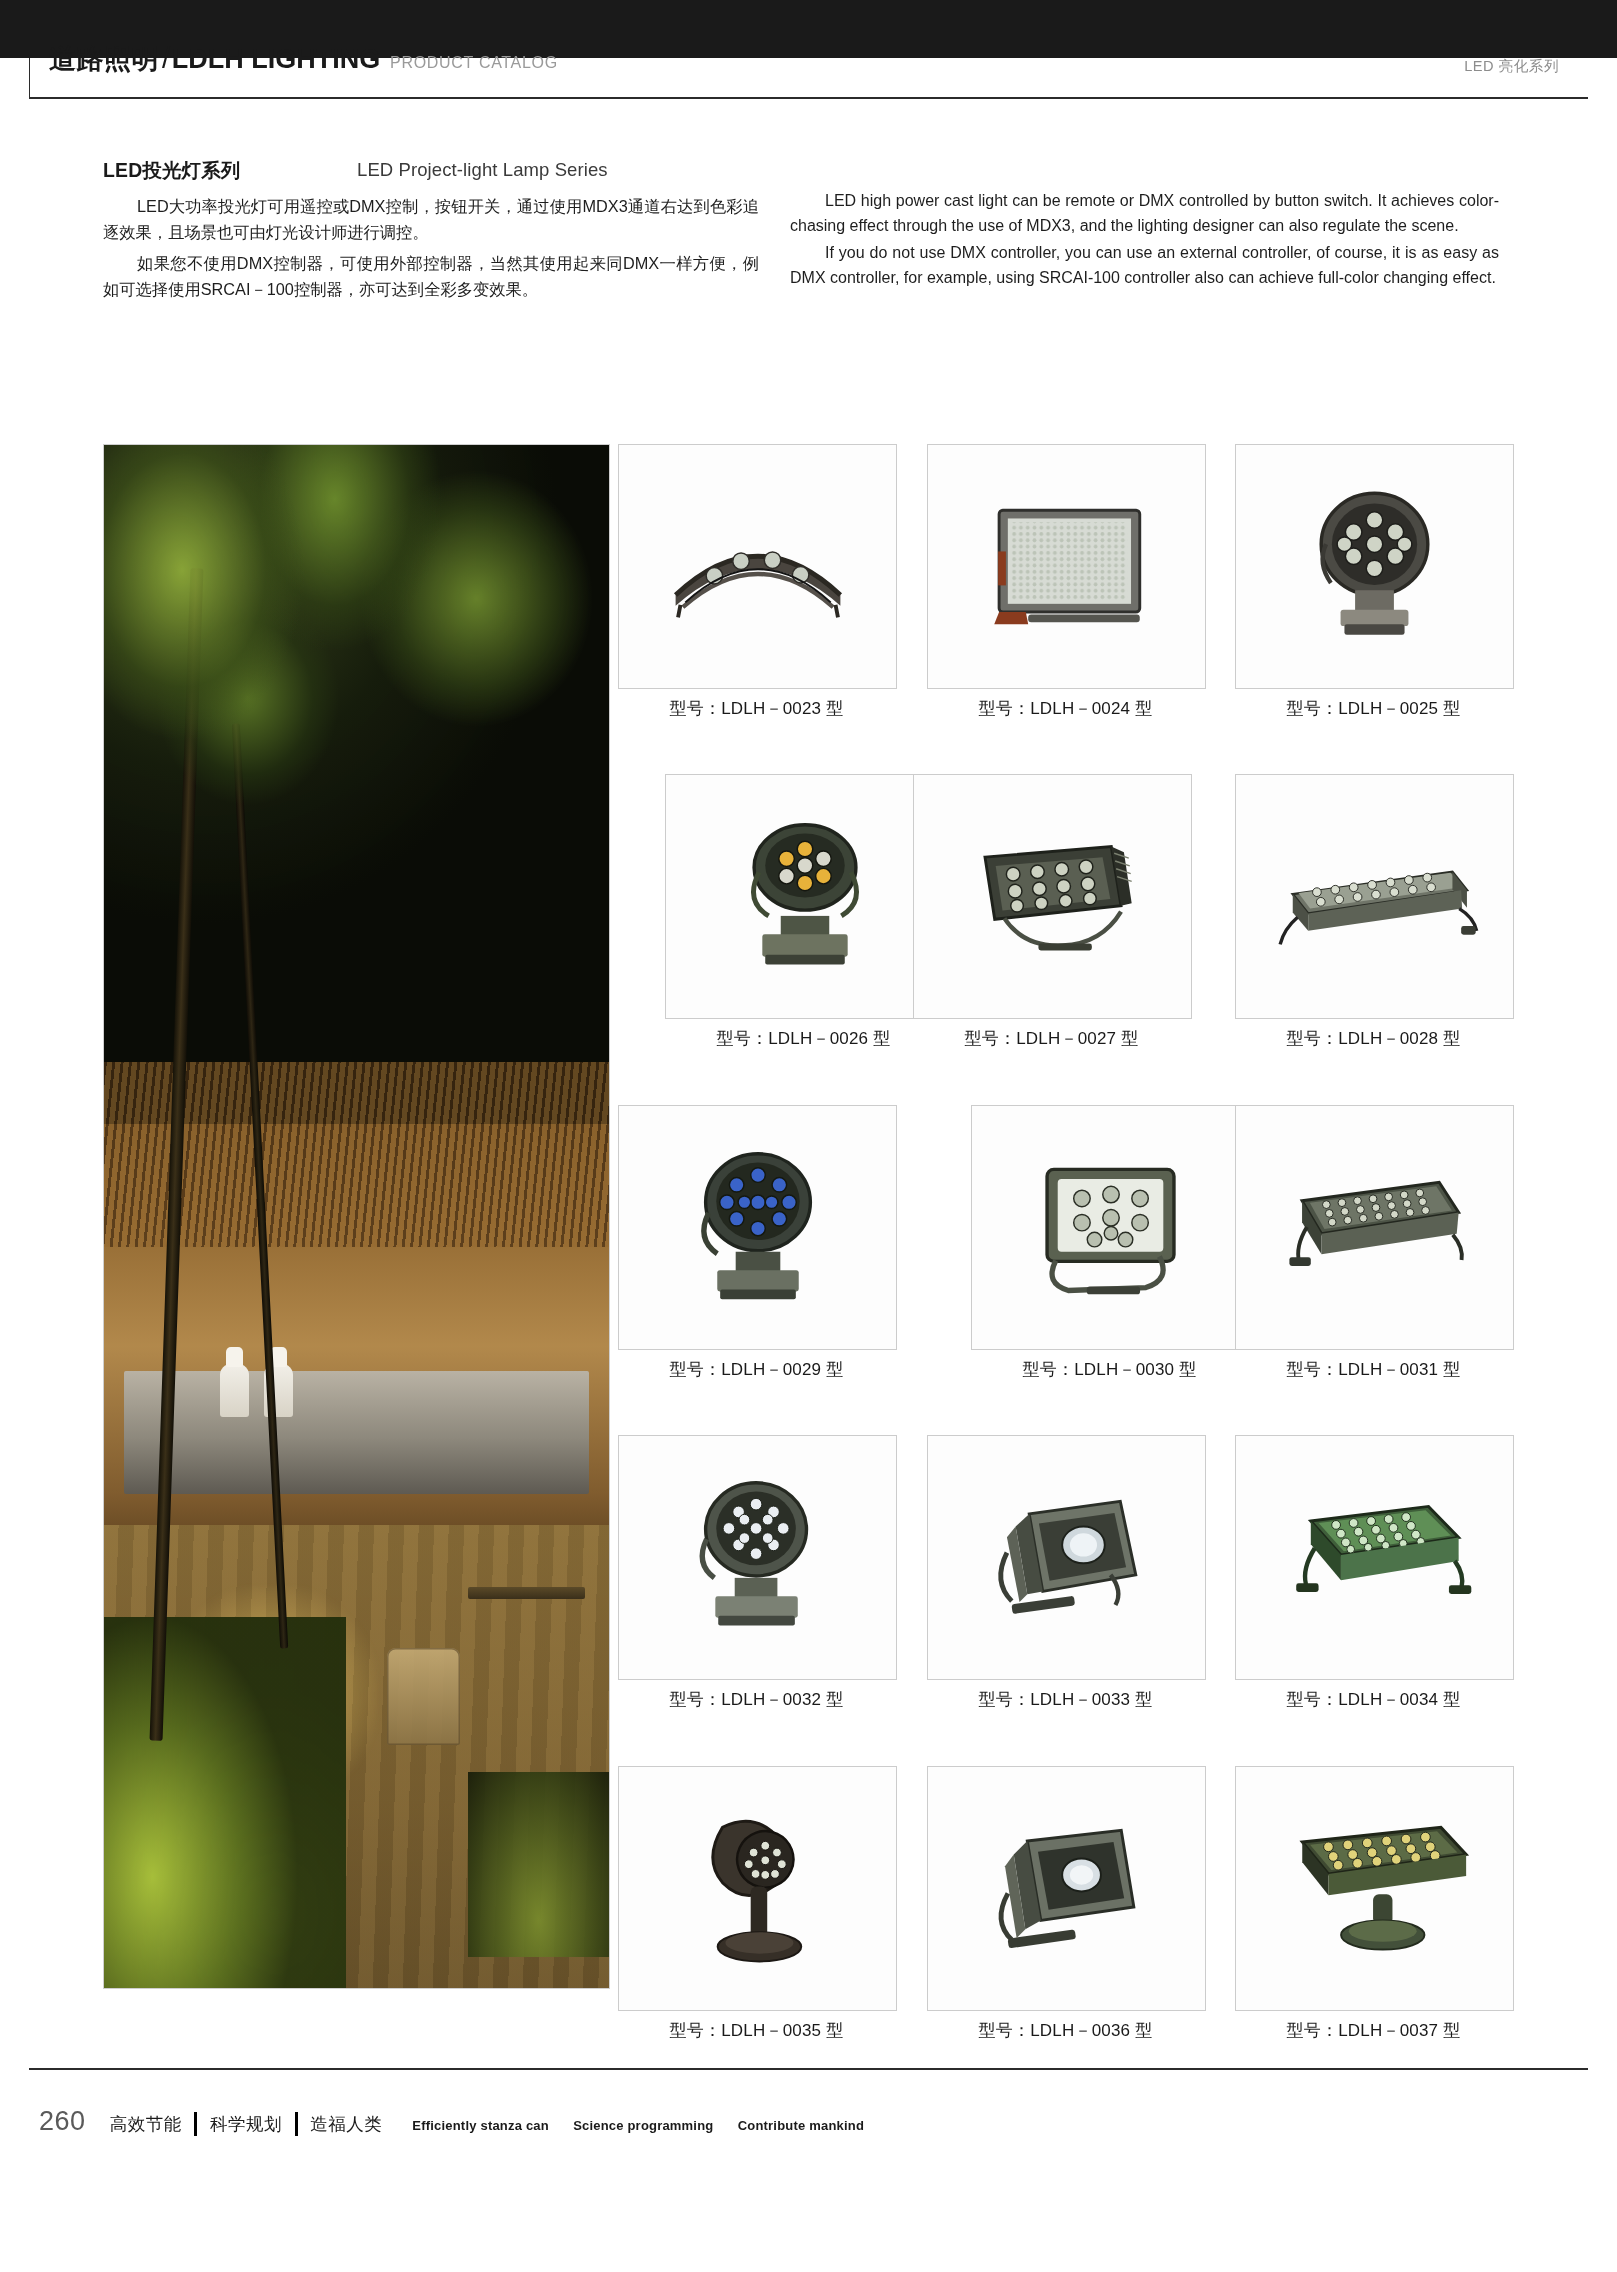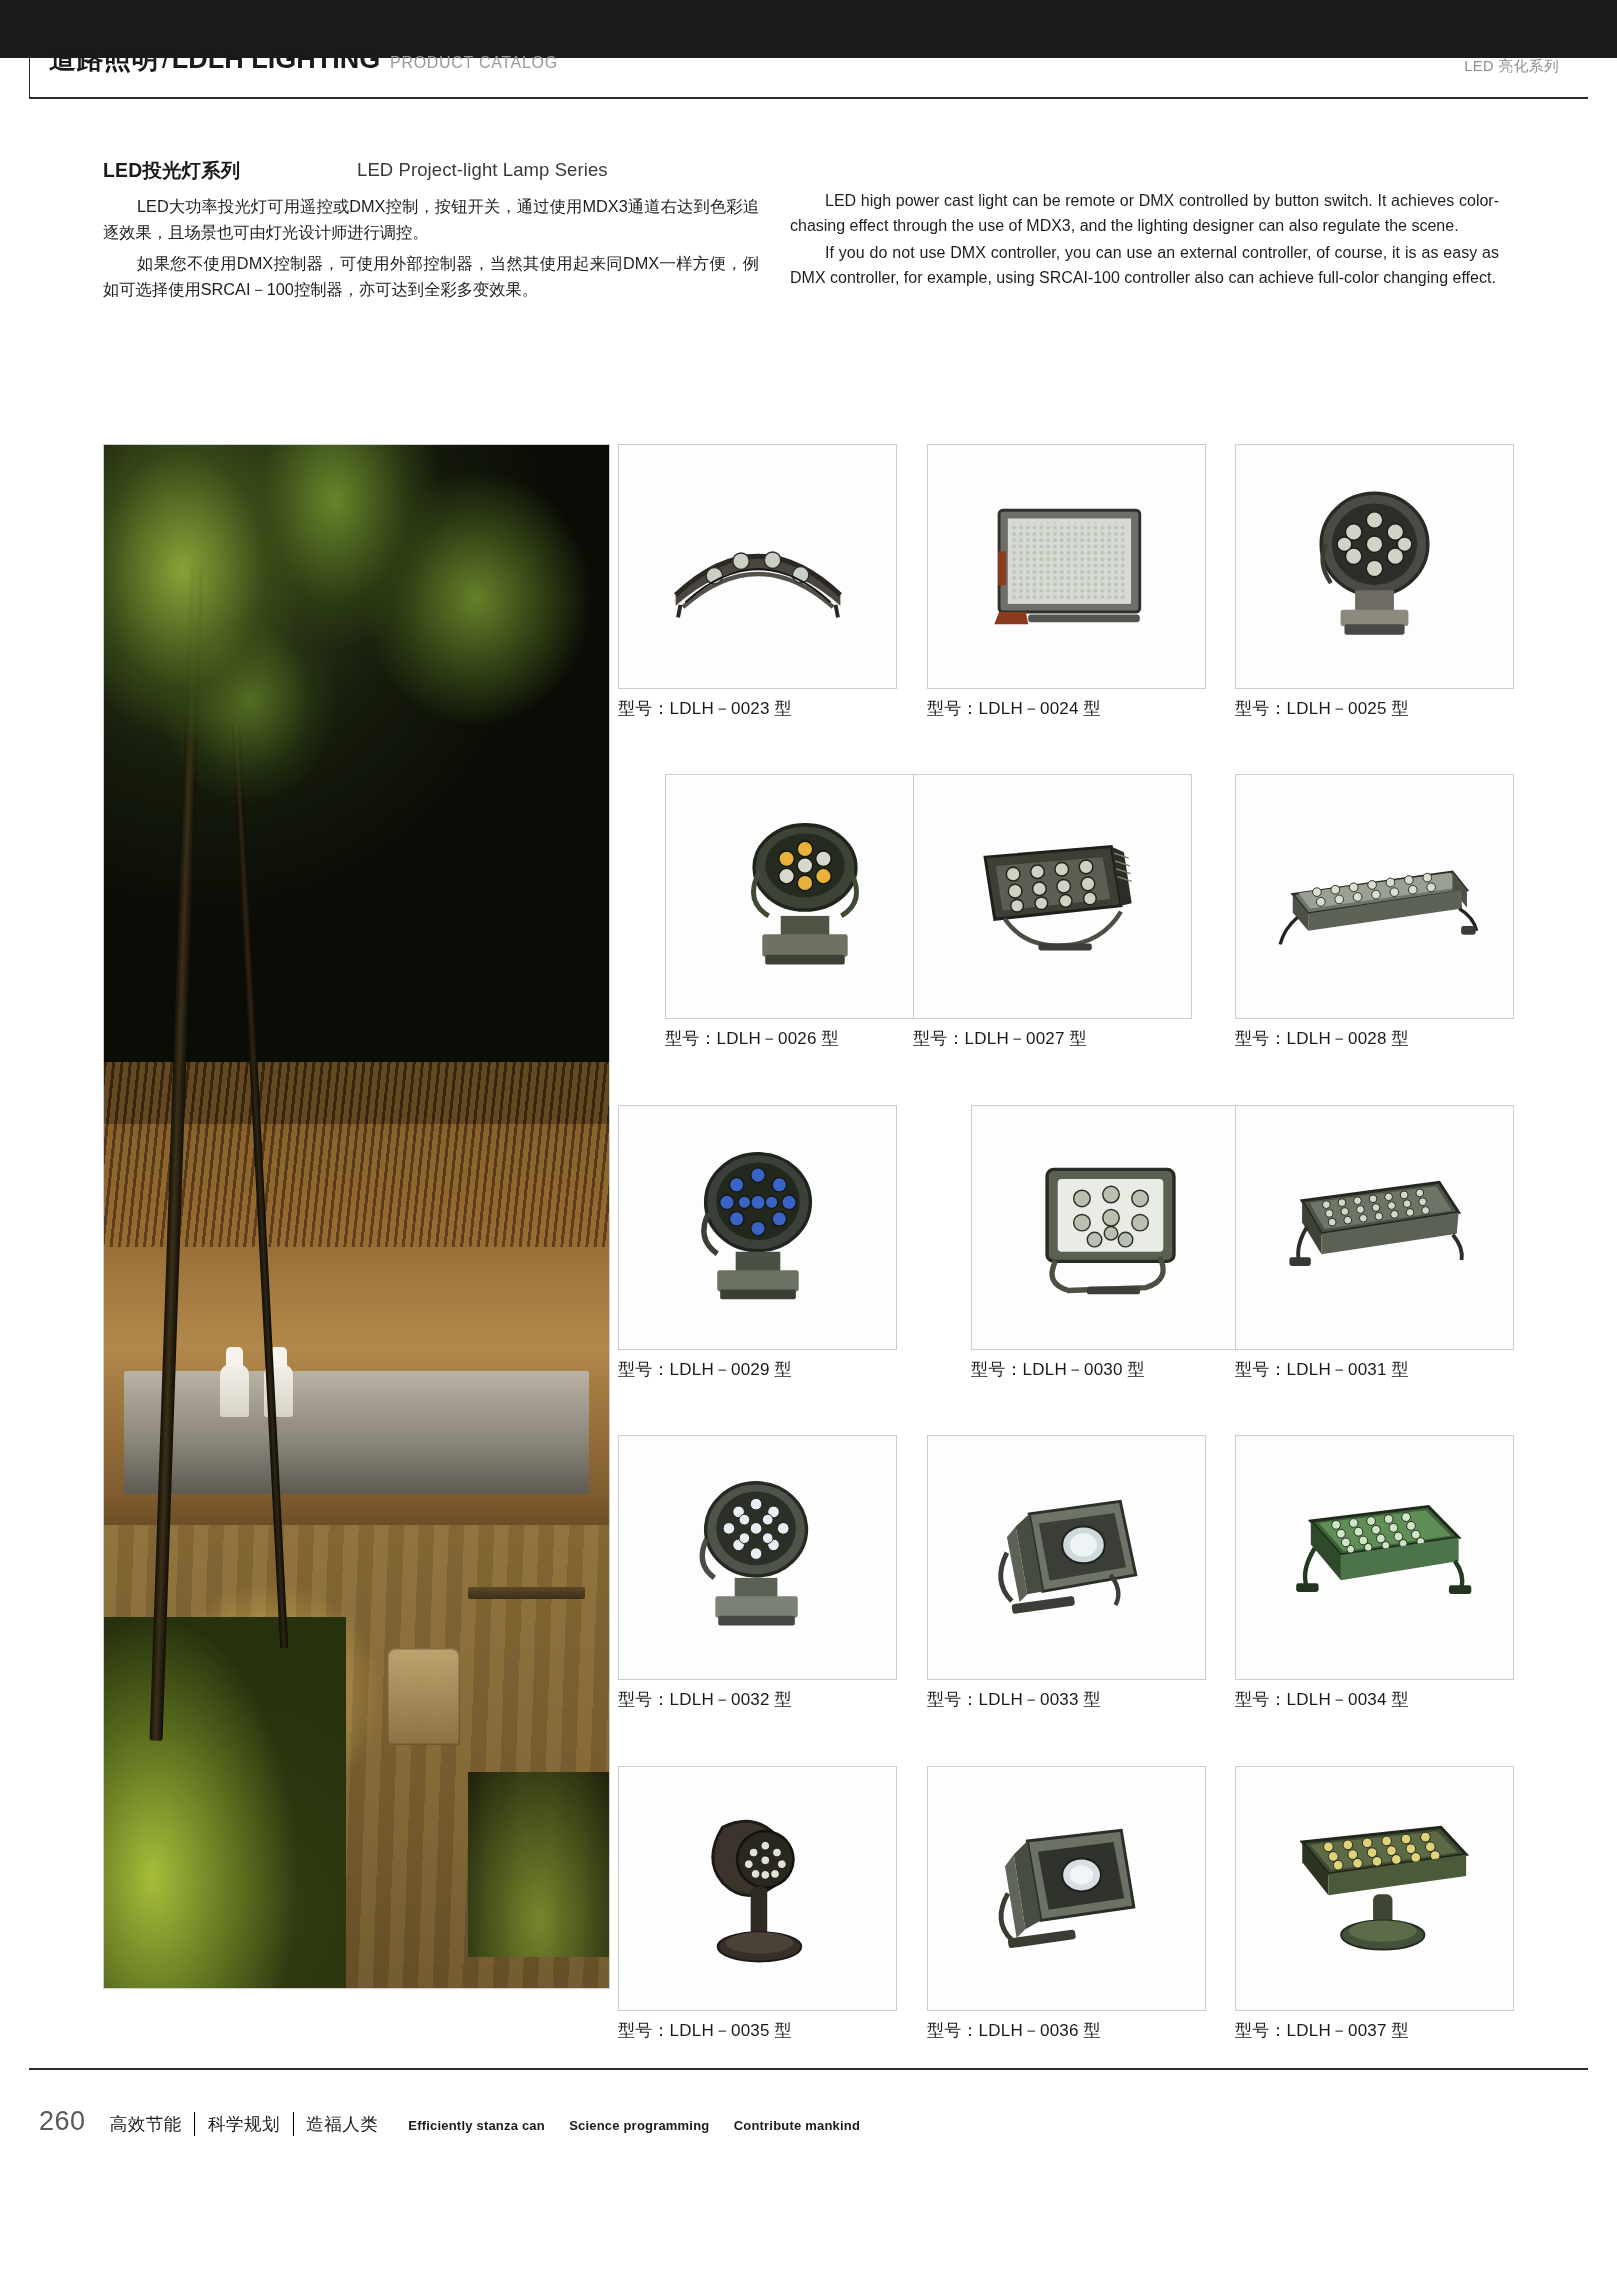--- a/index.html
+++ b/index.html
@@ -276,21 +276,21 @@
   }
   .thumb-inner {
     position: absolute;
     inset: 0;
     display: flex;
     align-items: center;
     justify-content: center;
   }
   .caption {
     margin-top: 7.8px;
-    text-align: left;
+    text-align: center;
     font-size: 17px;
     color: #1a1a1a;
     letter-spacing: 0.2px;
     white-space: nowrap;
   }
 
   
   .footer {
     position: absolute;
     left: 0;
@@ -318,21 +318,21 @@
     letter-spacing: 0.5px;
     margin-right: 11.7px;
   }
   .footer-cn {
     font-size: 17.5px;
     color: #1a1a1a;
     padding: 0 12.6px;
     letter-spacing: 0.5px;
   }
   .footer-cn + .footer-cn {
-    border-left: 1px solid #000000;
+    border-left: 3px solid #000000;
   }
   .footer-en {
     font-size: 13px;
     font-weight: bold;
     color: #1a1a1a;
     margin-left: 17.5px;
     letter-spacing: 0.2px;
   }
   .footer-en span { margin-right: 20.4px; }
 

